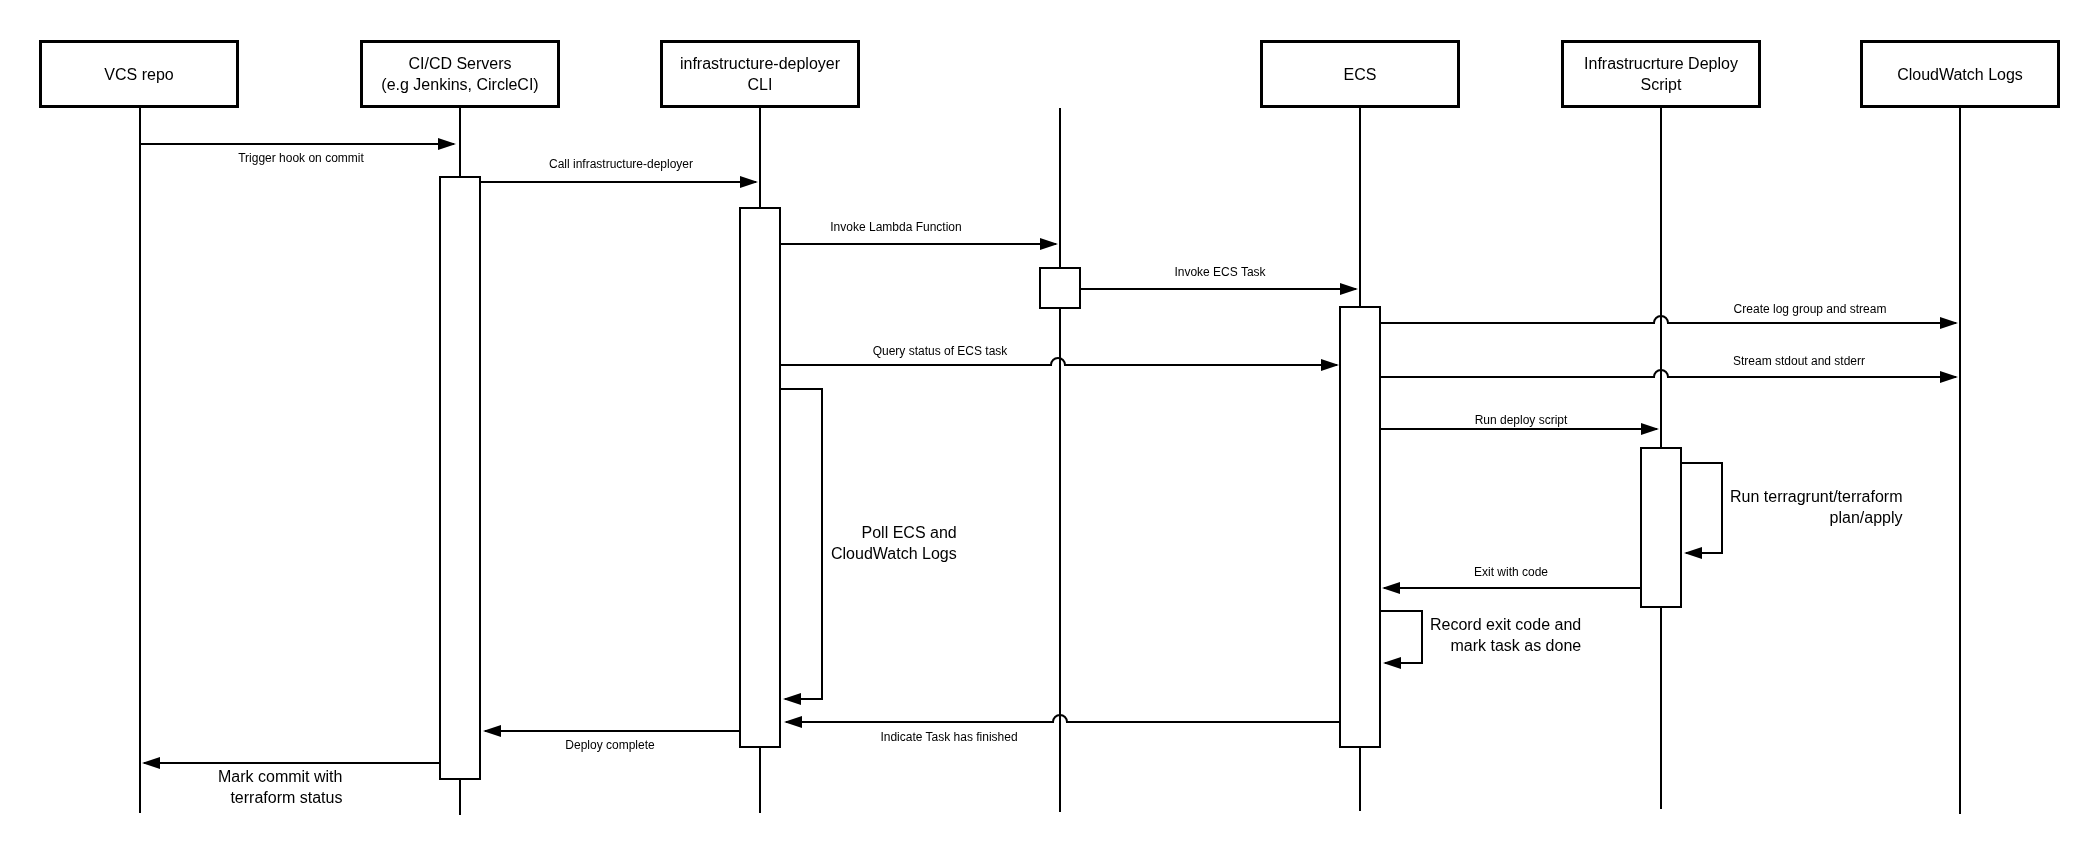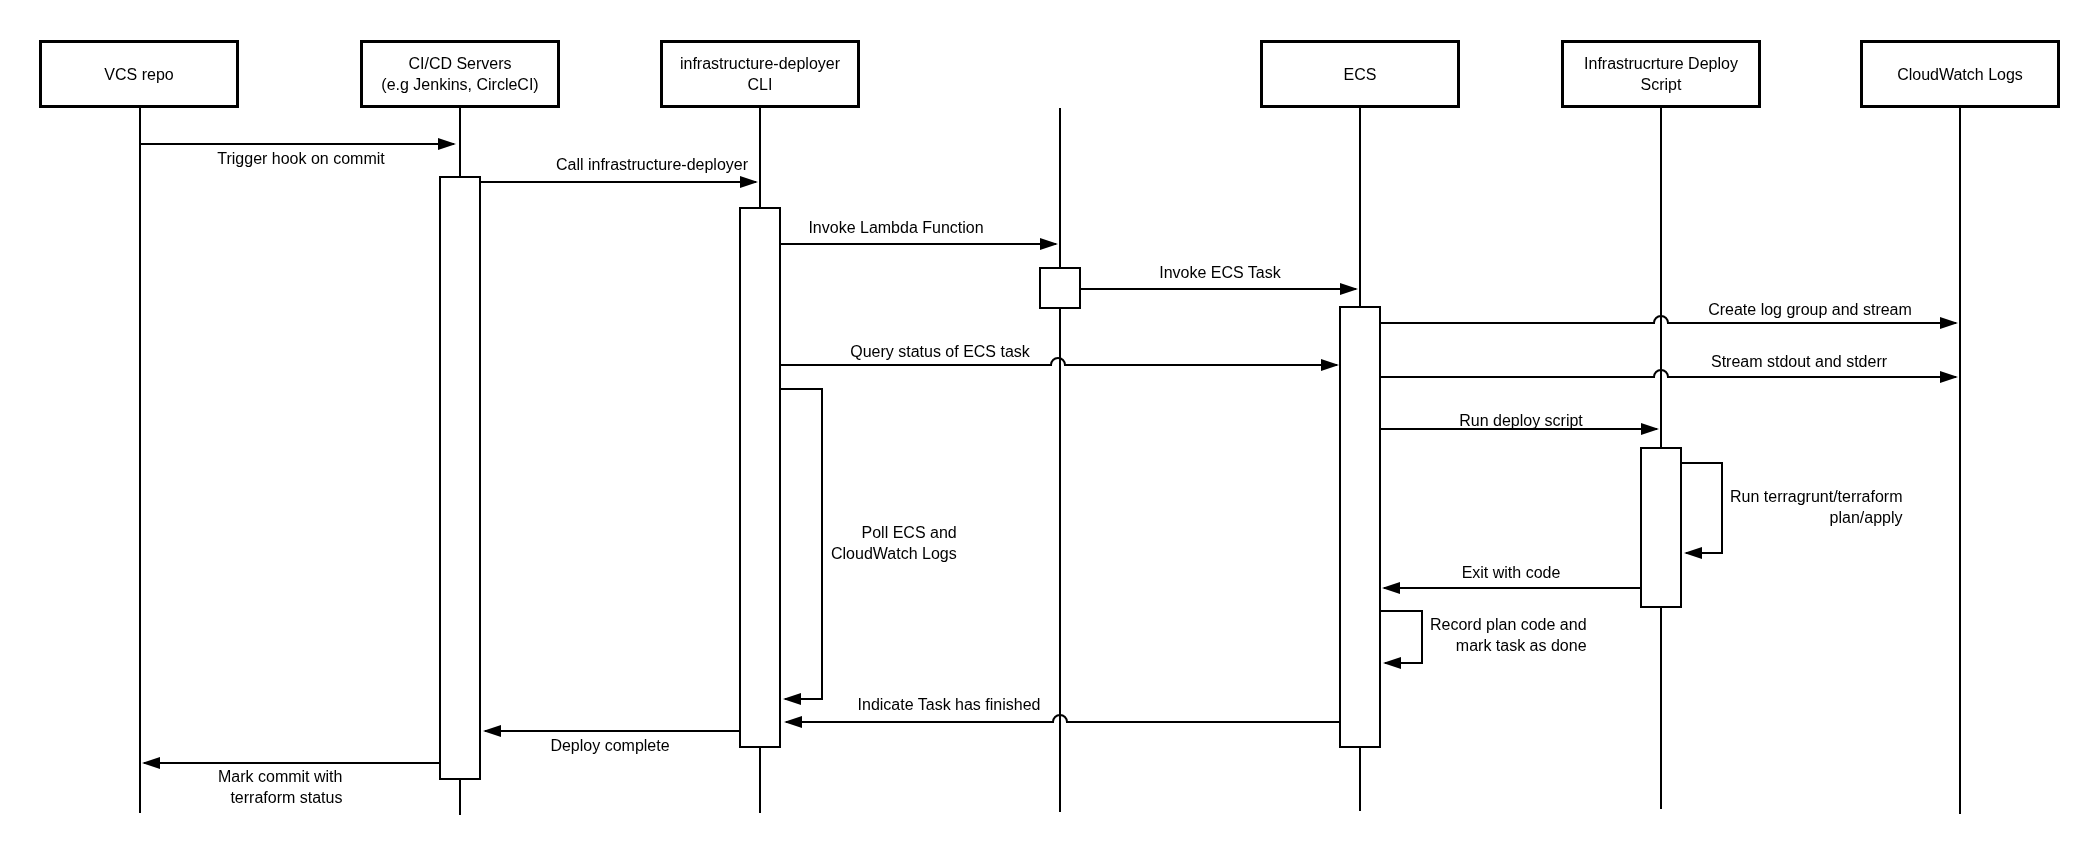--- a/index.html
+++ b/index.html
@@ -36,21 +36,21 @@
     justify-content: center;
     text-align: center;
     font-size: 16px;
     line-height: 21px;
     white-space: pre-line;
   }
   .msg-label {
     position: absolute;
     transform: translate(-50%, -50%);
     white-space: nowrap;
-    font-size: 16px;
+    font-size: 12px;
     line-height: 19px;
   }
   .msg-block {
     position: absolute;
     transform: translateY(-50%);
     white-space: pre-line;
     font-size: 16px;
     line-height: 21px;
     text-align: right;
   }
@@ -108,32 +108,32 @@
   <div class="actor" style="left:360px">CI/CD Servers
 (e.g Jenkins, CircleCI)</div>
   <div class="actor" style="left:660px">infrastructure-deployer
 CLI</div>
   <div class="actor" style="left:1260px">ECS</div>
   <div class="actor" style="left:1561px">Infrastrucrture Deploy
 Script</div>
   <div class="actor" style="left:1860px">CloudWatch Logs</div>
 
   <div class="msg-label" style="left:301px;  top:158px">Trigger hook on commit</div>
-  <div class="msg-label" style="left:652px;  top:164px">Call infrastructure-deployer</div>
+  <div class="msg-label" style="left:621px;  top:164px">Call infrastructure-deployer</div>
   <div class="msg-label" style="left:896px;  top:227px">Invoke Lambda Function</div>
   <div class="msg-label" style="left:1220px; top:272px">Invoke ECS Task</div>
   <div class="msg-label" style="left:1810px; top:309px">Create log group and stream</div>
   <div class="msg-label" style="left:940px;  top:351px">Query status of ECS task</div>
   <div class="msg-label" style="left:1799px; top:361px">Stream stdout and stderr</div>
   <div class="msg-label" style="left:1521px; top:420px">Run deploy script</div>
   <div class="msg-block" style="left:1730px; top:507px">Run terragrunt/terraform
 plan/apply</div>
   <div class="msg-label" style="left:1511px; top:572px">Exit with code</div>
-  <div class="msg-block" style="left:1430px; top:635px">Record plan code and
+  <div class="msg-block" style="left:1430px; top:635px">Record exit code and
 mark task as done</div>
   <div class="msg-block" style="left:831px;  top:543px">Poll ECS and
 CloudWatch Logs</div>
-  <div class="msg-label" style="left:949px;  top:704px">Indicate Task has finished</div>
+  <div class="msg-label" style="left:949px;  top:737px">Indicate Task has finished</div>
   <div class="msg-label" style="left:610px;  top:745px">Deploy complete</div>
   <div class="msg-block" style="left:218px;  top:787px">Mark commit with
 terraform status</div>
 
 </div>
 
 </body></html>

